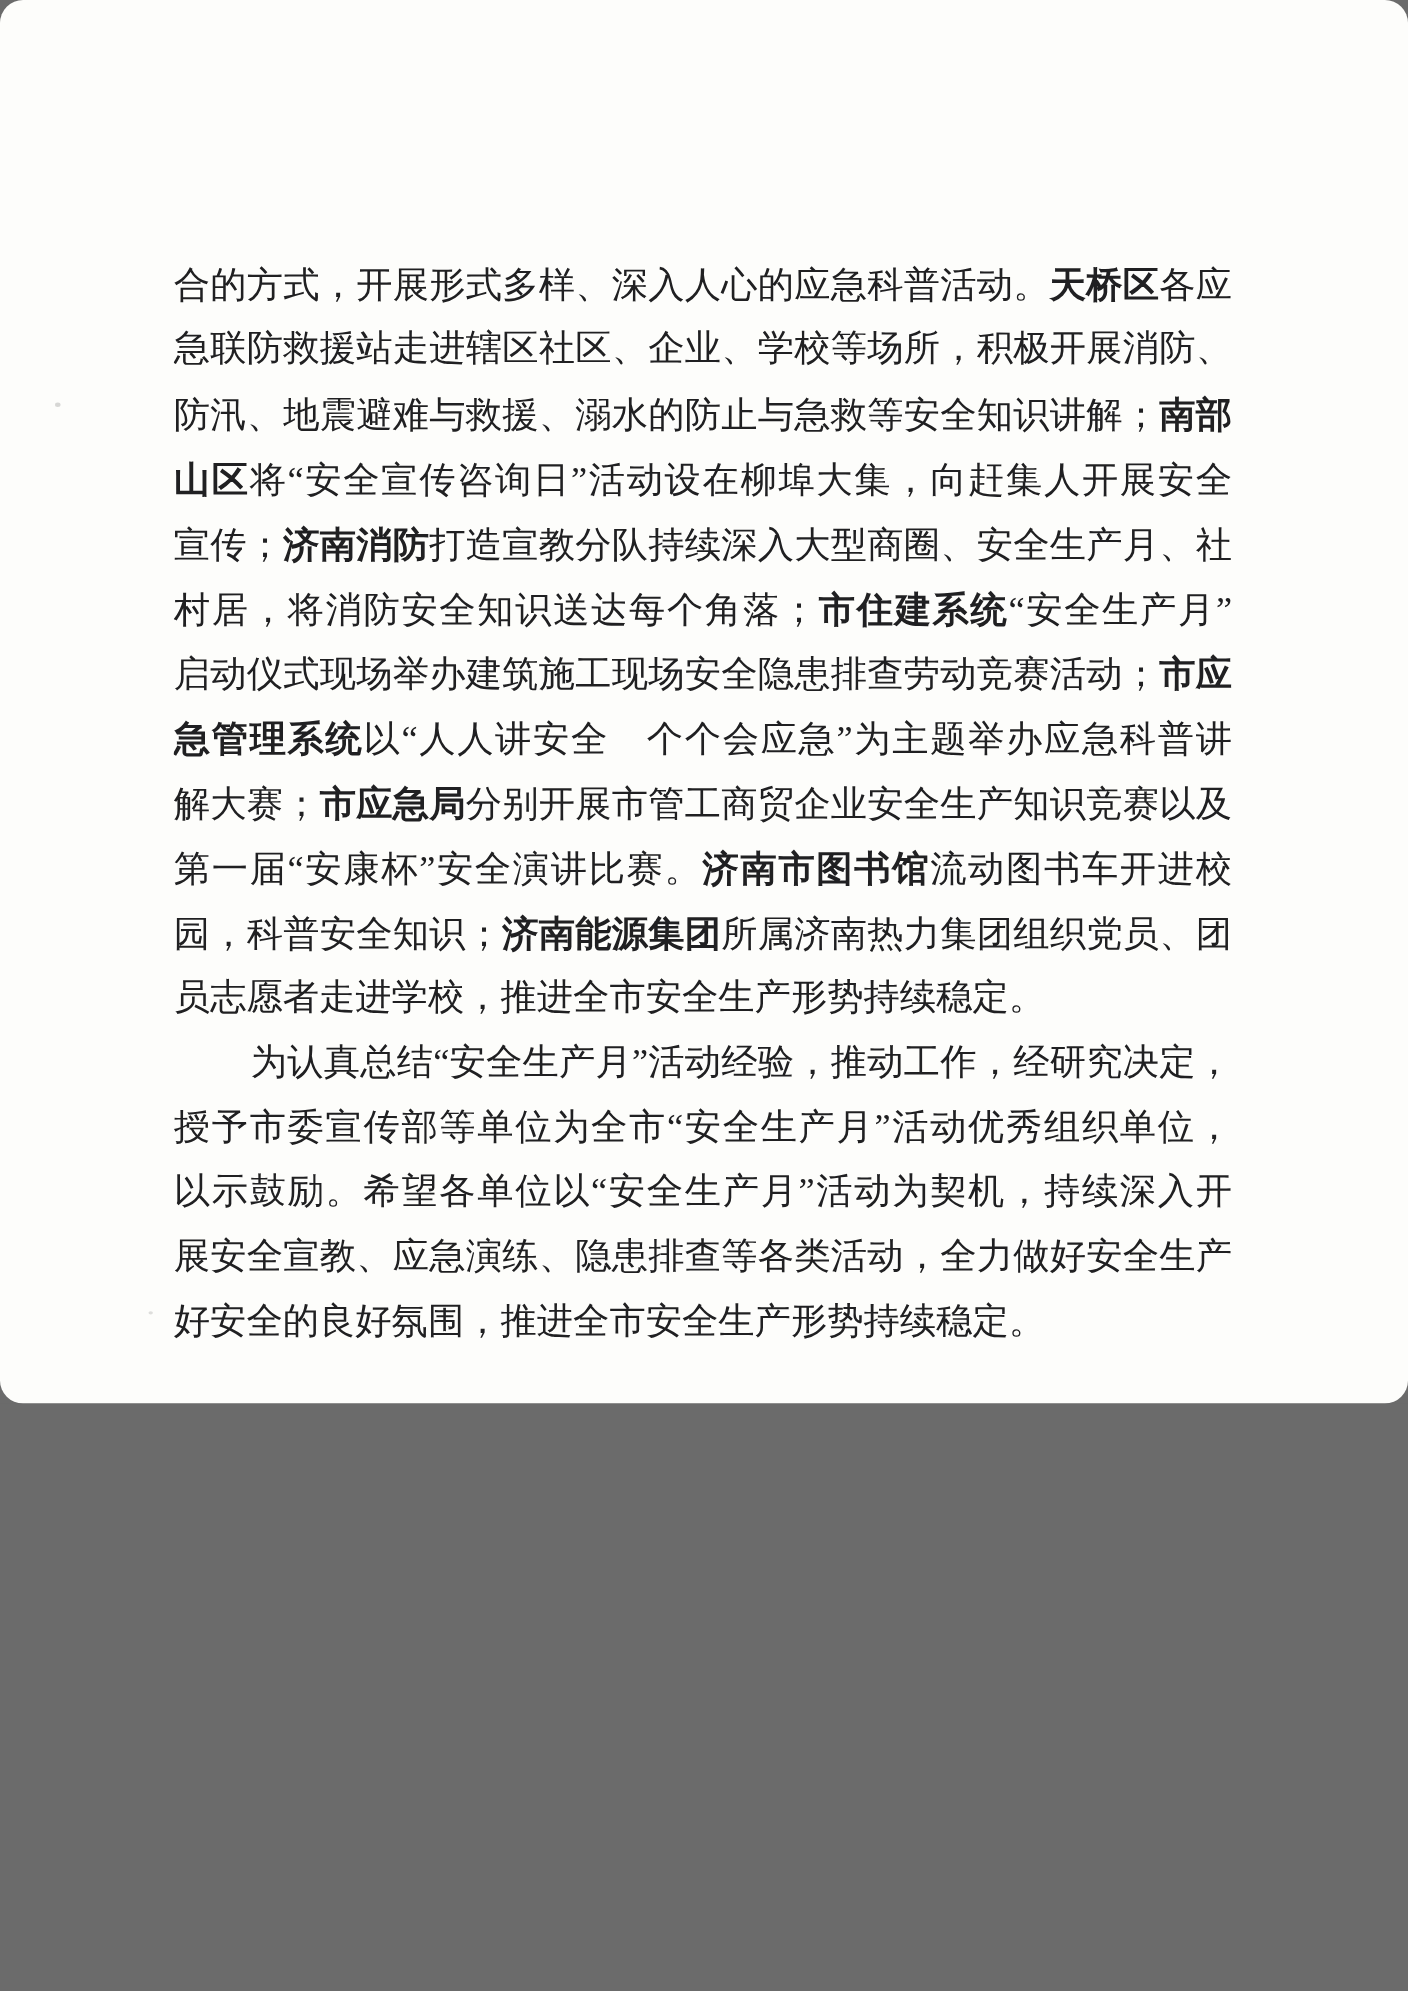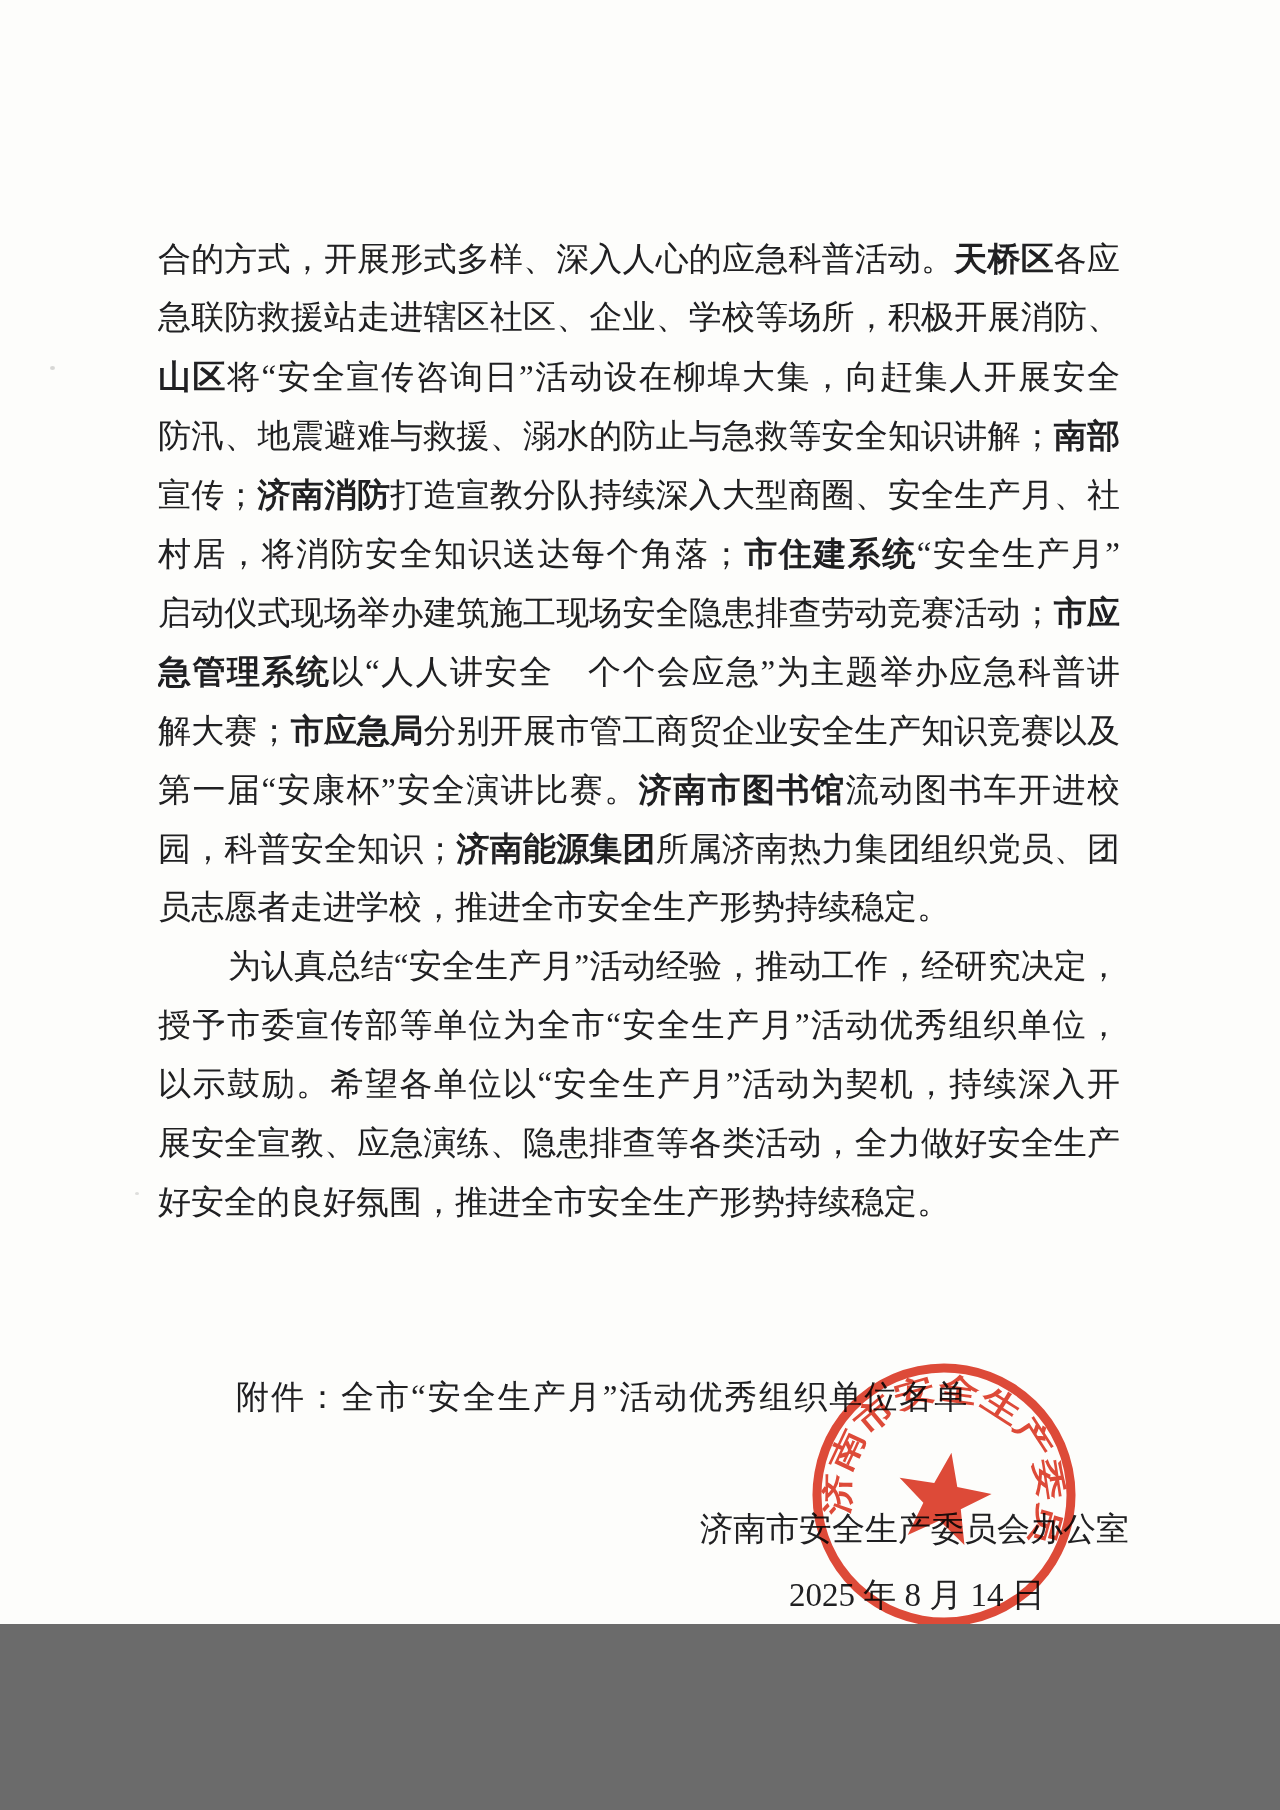--- a/index.html
+++ b/index.html
@@ -1,23 +1,24 @@
 <!DOCTYPE html>
 <html><head>
 <meta charset="utf-8">
 <style>
   html,body { margin:0; padding:0; background:#6b6b6b; }
   .page {
     position:relative;
-    width:1280px; height:1624px;
+    width:1280px; height:1276px;
     margin:0 auto;
     background:#fdfdfb;
     overflow:hidden;
     font-family:"Liberation Serif","DejaVu Serif",serif;
     color:#202022;
+    border-radius:21px;
   }
   
   .doc-body {
     position:absolute;
     left:158px; top:229px; width:962px;
     font-size:33px; line-height:59px;
     letter-spacing:0;
   }
   .line {
     height:59px;
@@ -87,22 +88,22 @@
   .artifact.a2 { left:135px; top:1192px; width:4px; height:3px; opacity:.45; }
 </style>
 </head>
 <body>
 
 <div class="page">
 
   <div class="doc-body">
       <div class="line"><span class="seg">合的方式，开展形式多样、深入人心的应急科普活动。</span><span class="seg bold">天桥区</span><span class="seg">各应</span></div>
       <div class="line"><span class="seg">急联防救援站走进辖区社区、企业、学校等场所，积极开展消防、</span></div>
+      <div class="line"><span class="seg">防汛、地震避难与救援、溺水的防止与急救等安全知识讲解；</span><span class="seg bold">南部</span></div>
       <div class="line"><span class="seg bold">山区</span><span class="seg">将“安全宣传咨询日”活动设在柳埠大集，向赶集人开展安全</span></div>
-      <div class="line"><span class="seg">防汛、地震避难与救援、溺水的防止与急救等安全知识讲解；</span><span class="seg bold">南部</span></div>
       <div class="line"><span class="seg">宣传；</span><span class="seg bold">济南消防</span><span class="seg">打造宣教分队持续深入大型商圈、安全生产月、社区</span></div>
       <div class="line"><span class="seg">村居，将消防安全知识送达每个角落；</span><span class="seg bold">市住建系统</span><span class="seg">“安全生产月”</span></div>
       <div class="line"><span class="seg">启动仪式现场举办建筑施工现场安全隐患排查劳动竞赛活动；</span><span class="seg bold">市应</span></div>
       <div class="line"><span class="seg bold">急管理系统</span><span class="seg">以“人人讲安全　个个会应急”为主题举办应急科普讲</span></div>
       <div class="line"><span class="seg">解大赛；</span><span class="seg bold">市应急局</span><span class="seg">分别开展市管工商贸企业安全生产知识竞赛以及</span></div>
       <div class="line"><span class="seg">第一届“安康杯”安全演讲比赛。</span><span class="seg bold">济南市图书馆</span><span class="seg">流动图书车开进校</span></div>
       <div class="line"><span class="seg">园，科普安全知识；</span><span class="seg bold">济南能源集团</span><span class="seg">所属济南热力集团组织党员、团</span></div>
       <div class="line nofill"><span class="seg">员志愿者走进学校，推进全市安全生产形势持续稳定。</span></div>
       <div class="line indent"><span class="seg">为认真总结“安全生产月”活动经验，推动工作，经研究决定，</span></div>
       <div class="line"><span class="seg">授予市委宣传部等单位为全市“安全生产月”活动优秀组织单位，</span></div>

